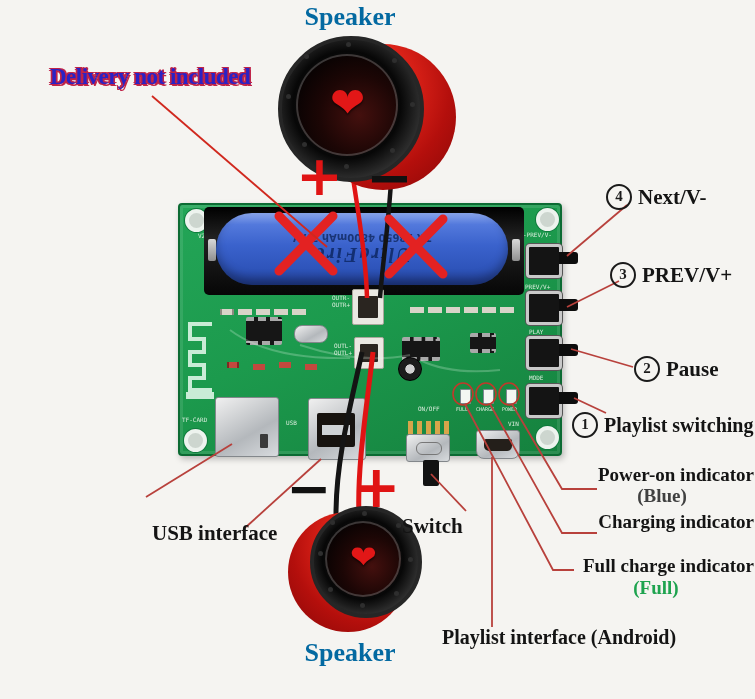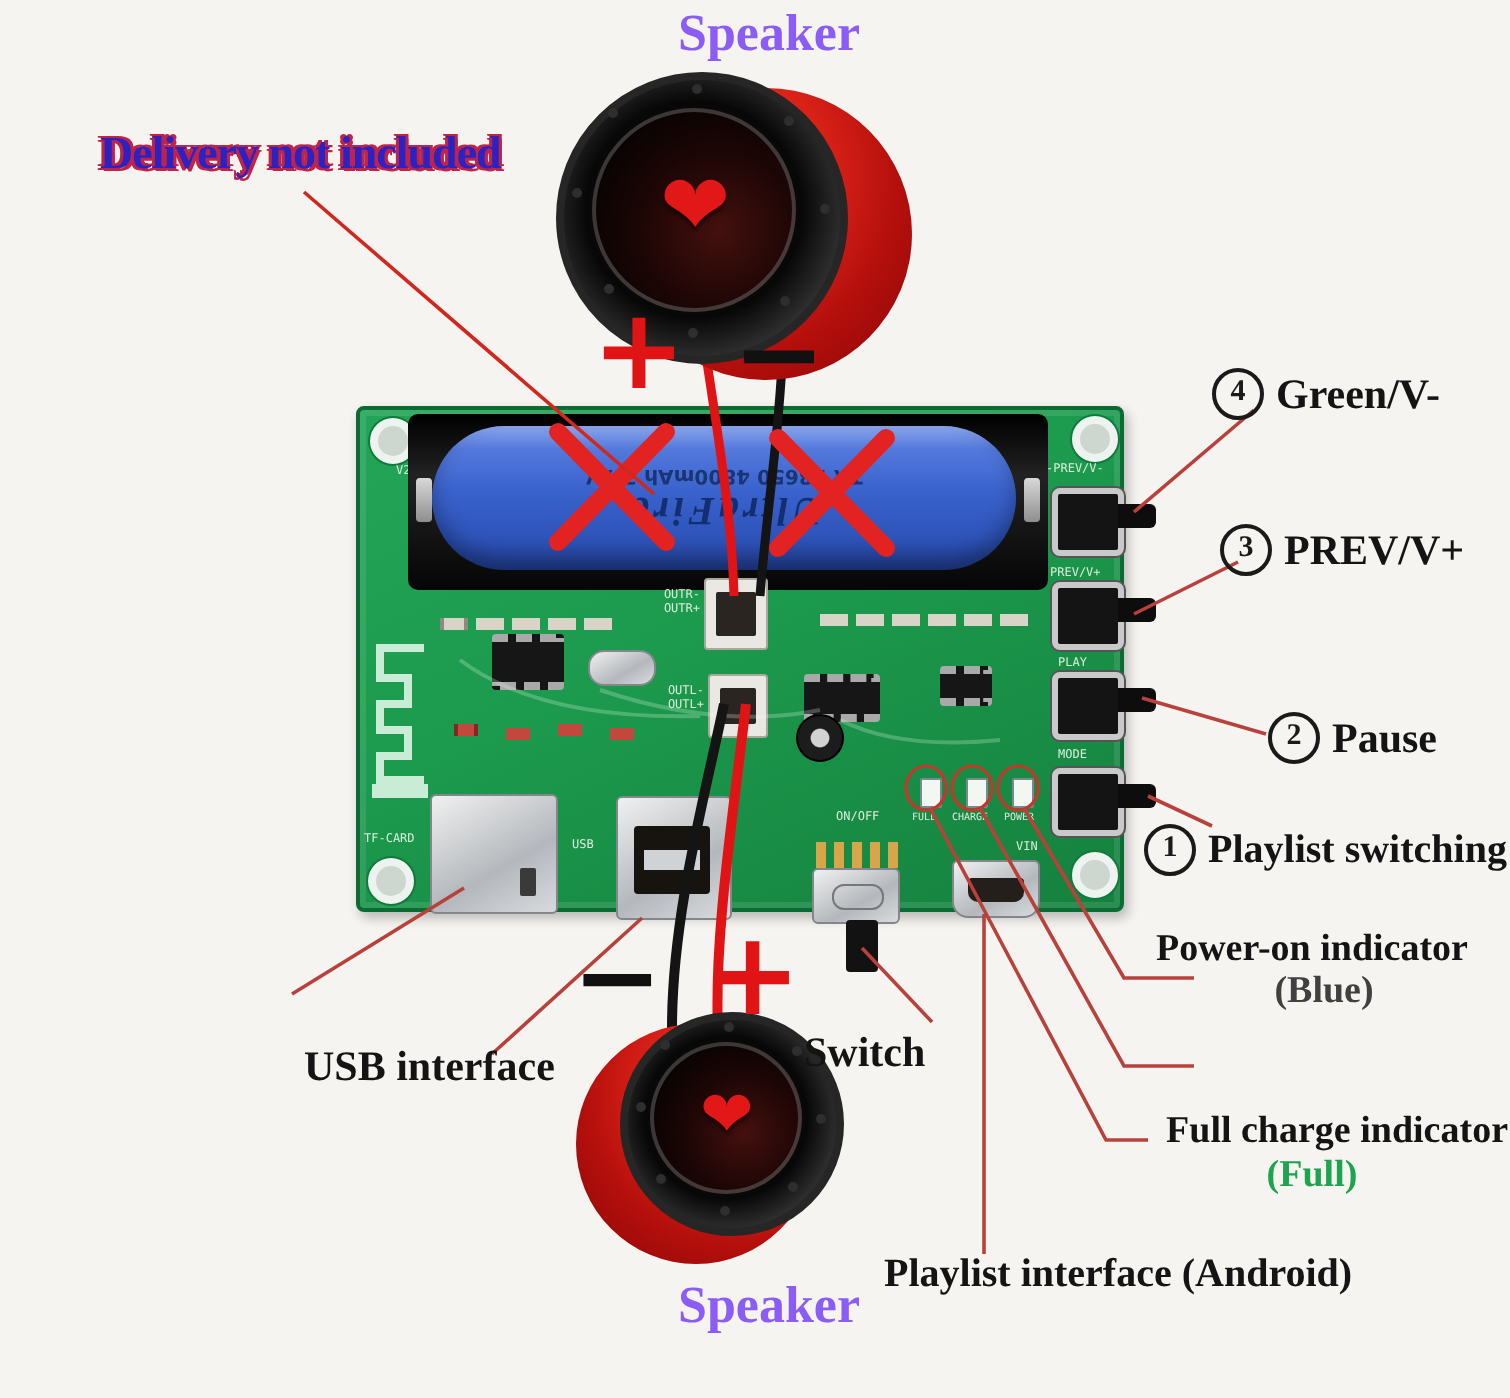--- a/index.html
+++ b/index.html
@@ -1,20 +1,20 @@
 <!DOCTYPE html>
 <html><head>
 <meta charset="utf-8">
 <style>
   html,body{margin:0;padding:0;background:#fff;}
   #canvas{position:relative;width:755px;height:699px;background:#f5f4f1;overflow:hidden;
           font-family:"Liberation Serif","DejaVu Serif",serif;}
   .abs{position:absolute;}
   
-  .title{font-weight:700;font-size:26px;color:#8b5cf6;text-align:right;}
+  .title{font-weight:700;font-size:26px;color:#0369a1;text-align:center;}
   .lbl{font-weight:700;font-size:21px;color:#141414;white-space:nowrap;}
   .delivery{font-weight:700;font-size:23px;letter-spacing:-0.5px;color:#2b22c4;white-space:nowrap;
             text-shadow:-1.5px -1px 0 #c02348,1.5px -1px 0 #c02348,-1.5px 1px 0 #c02348,1.5px 1.5px 0 #c02348;}
   .sign{font-family:"DejaVu Sans",sans-serif;font-weight:700;line-height:1;}
   .num-row{display:flex;align-items:center;gap:6px;white-space:nowrap;}
   .num-circle{display:inline-block;width:22px;height:22px;border:2px solid #1a1a1a;border-radius:50%;
               font-size:15px;font-weight:700;line-height:21px;text-align:center;color:#1a1a1a;background:transparent;}
   .ind{font-weight:700;font-size:19px;color:#141414;text-align:right;white-space:nowrap;}
   .ind-color{font-weight:700;font-size:19px;text-align:center;white-space:nowrap;}
   
@@ -202,37 +202,38 @@
   <div class="abs sign" style="left:296px;top:148px;font-size:56px;color:#e01414;z-index:7;">+</div>
   <div class="abs sign" style="left:366px;top:150px;font-size:56px;color:#111;z-index:7;">−</div>
   <div class="abs sign" style="left:286px;top:462px;font-size:54px;color:#111;z-index:7;">−</div>
   <div class="abs sign" style="left:352px;top:458px;font-size:58px;color:#e01414;z-index:7;">+</div>
 
   <div class="abs title" style="left:270px;top:2px;width:160px;z-index:8;">Speaker</div>
   <div class="abs delivery" style="left:50px;top:64px;z-index:8;">Delivery not included</div>
 
   <div class="abs num-row" style="left:606px;top:184px;z-index:8;">
     <span class="num-circle">4</span>
-    <span class="lbl">Green/V-</span>
+    <span class="lbl">Next/V-</span>
   </div>
   <div class="abs num-row" style="left:610px;top:262px;z-index:8;">
     <span class="num-circle">3</span>
     <span class="lbl">PREV/V+</span>
   </div>
   <div class="abs num-row" style="left:634px;top:356px;z-index:8;">
     <span class="num-circle">2</span>
     <span class="lbl">Pause</span>
   </div>
   <div class="abs num-row" style="left:572px;top:412px;z-index:8;">
     <span class="num-circle">1</span>
     <span class="lbl" style="font-size:20px;">Playlist switching</span>
   </div>
 
-  <div class="abs ind" style="left:550px;top:464px;width:184px;z-index:8;">Power-on indicator</div>
+  <div class="abs ind" style="left:570px;top:464px;width:184px;z-index:8;">Power-on indicator</div>
   <div class="abs ind-color" style="left: 570px; top: 485px; width: 184px; z-index: 8; color: #404040;">(Blue)</div>
+  <div class="abs ind" style="left:570px;top:511px;width:184px;z-index:8;">Charging indicator</div>
   <div class="abs ind" style="left:558px;top:555px;width:196px;z-index:8;">Full charge indicator</div>
   <div class="abs ind-color" style="left: 558px; top: 577px; width: 196px; z-index: 8; color: rgb(30, 163, 79);">(Full)</div>
 
   <div class="abs lbl" style="left:442px;top:626px;font-size:20px;z-index:8;">Playlist interface (Android)</div>
   <div class="abs lbl" style="left:152px;top:521px;z-index:8;">USB interface</div>
   <div class="abs lbl" style="left:402px;top:514px;z-index:8;">Switch</div>
   <div class="abs title" style="left:270px;top:638px;width:160px;z-index:8;">Speaker</div>
 
 </div>
 

